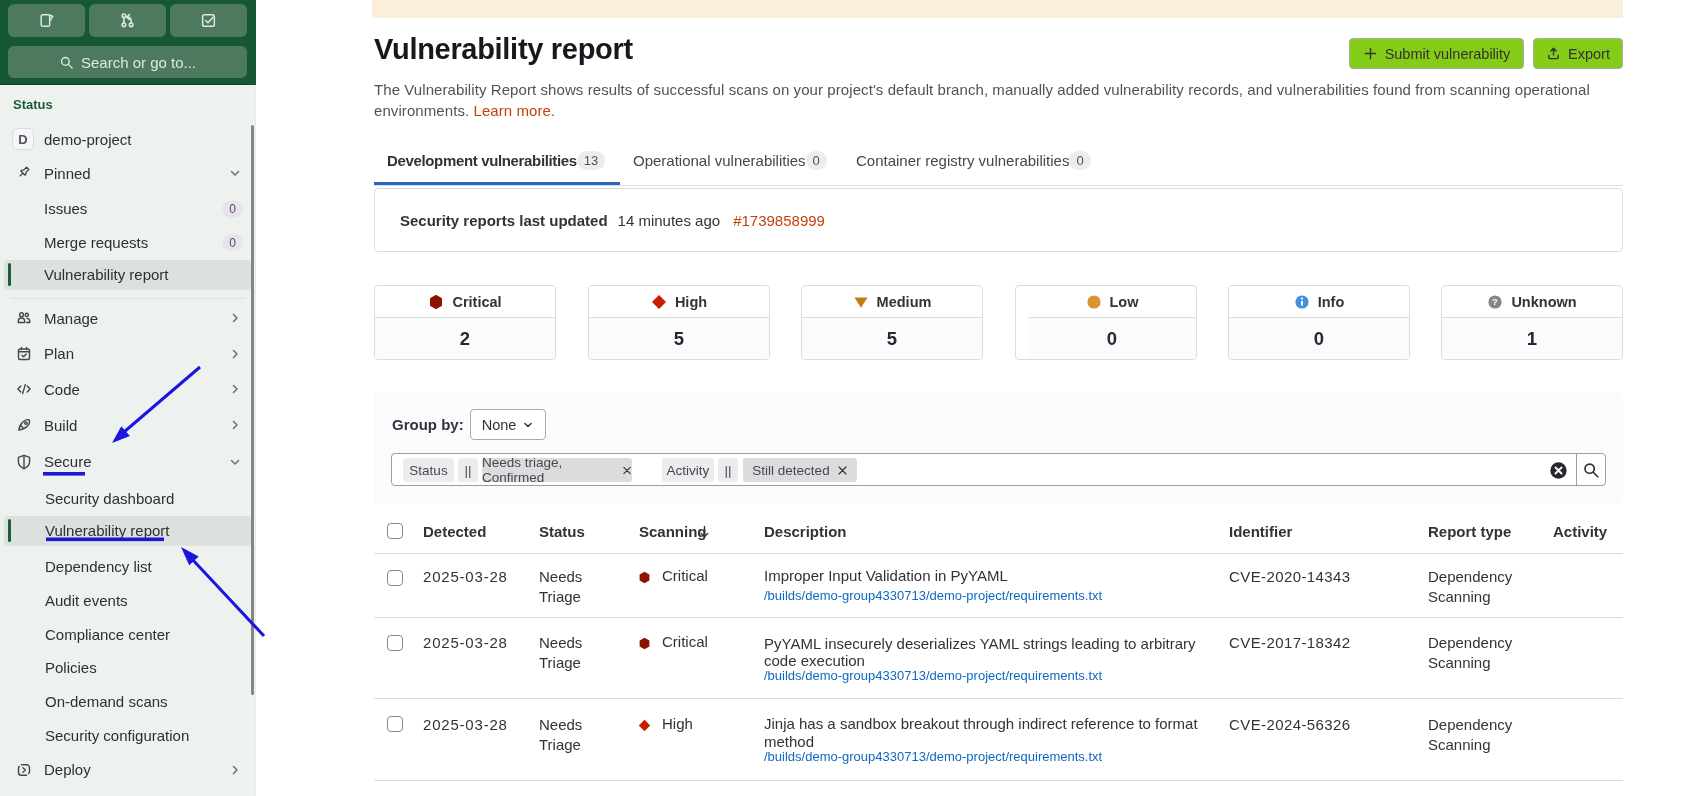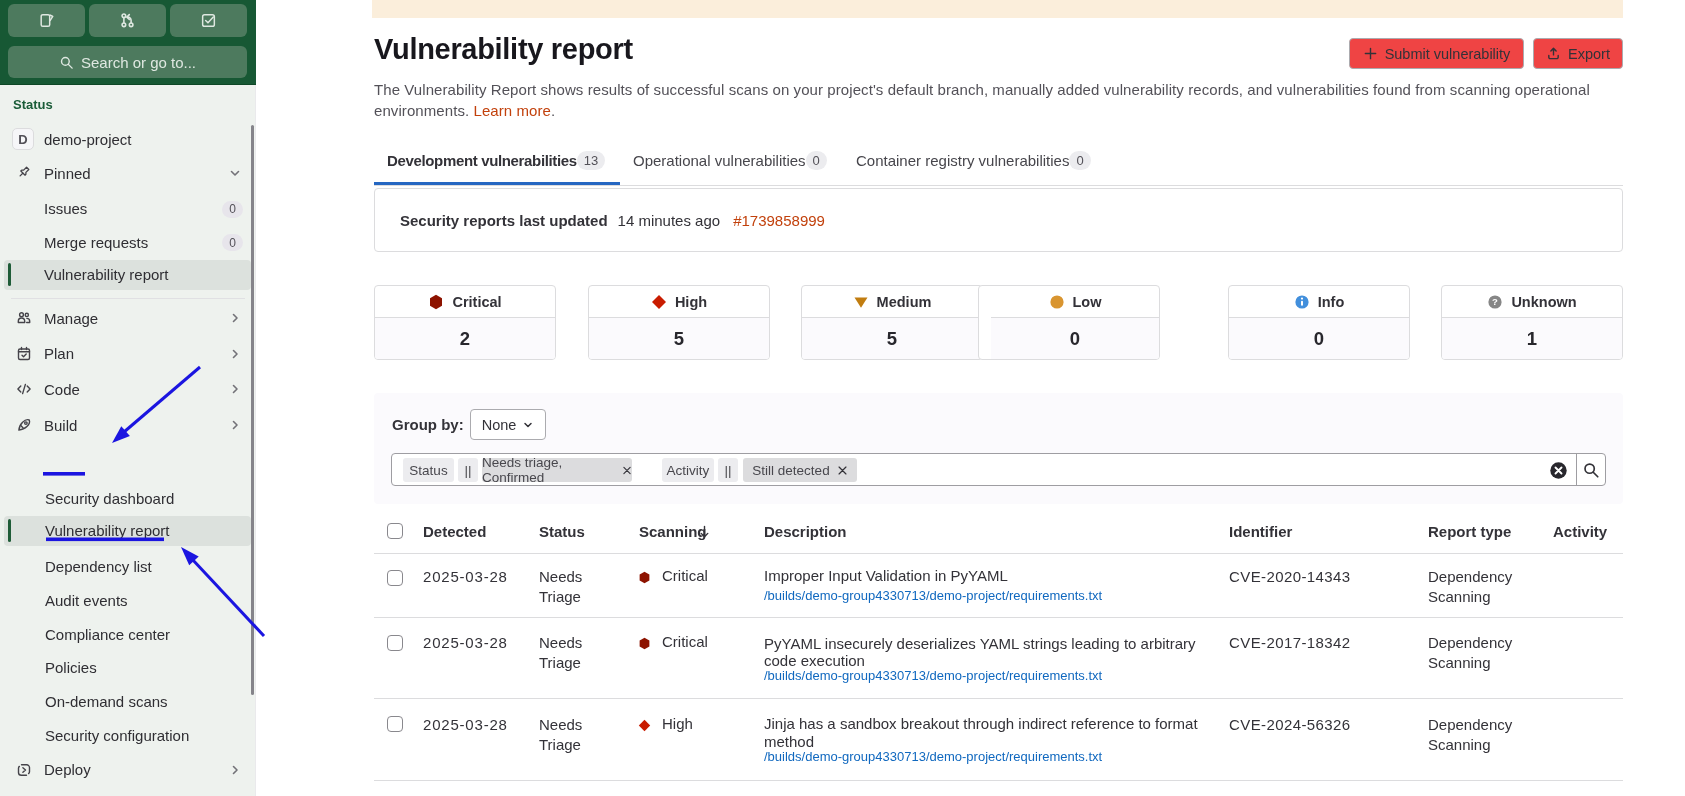--- a/index.html
+++ b/index.html
@@ -17,21 +17,21 @@
 .sbicon { position:absolute; left:16px; top:50%; margin-top:-8px; }
 .sbchev { position:absolute; left:227px; top:50%; margin-top:-8px; }
 .badge0 { position:absolute; left:222px; top:50%; margin-top:-8px; width:21px; height:17px; background:#e7e5eb; border-radius:9px; font-size:12px; color:#535158; display:flex; align-items:center; justify-content:center; }
 .active-row { position:absolute; left:4px; width:247px; height:30px; background:#dce1dd; border-radius:4px; }
 .active-bar { position:absolute; left:8px; width:3px; height:23px; background:#1f5c38; border-radius:2px; }
 #sb-scroll { position:absolute; left:251px; top:125px; width:3px; height:570px; background:#85848a; border-radius:2px; }
 
 
 #banner { position:absolute; left:372px; top:0; width:1251px; height:18px; background:#fbeedb; }
 h1 { position:absolute; left:374px; top:33px; font-size:29px; font-weight:700; color:#18171d; letter-spacing:-0.3px; }
-.btn { position:absolute; top:38px; height:31px; border:1px solid #ababaf; border-radius:4px; background:#ef4444; display:flex; align-items:center; justify-content:center; gap:7px; font-size:14.5px; color:#333238; }
+.btn { position:absolute; top:38px; height:31px; border:1px solid #ababaf; border-radius:4px; background:#84cc16; display:flex; align-items:center; justify-content:center; gap:7px; font-size:14.5px; color:#333238; }
 #desc { position:absolute; left:374px; top:78.5px; width:1230px; font-size:15px; line-height:21.6px; color:#535158; letter-spacing:0.08px; }
 a.lnk { color:#c2410c; text-decoration:none; }
 
 
 #tabs-border { position:absolute; left:374px; top:184.5px; width:1249px; height:1px; background:#dcdcde; }
 #tab-underline { position:absolute; left:374px; top:182px; width:246px; height:2.5px; background:#2567c2; }
 .tab { position:absolute; top:151px; font-size:15px; display:flex; align-items:center; color:#47464c; }
 .pill { background:#ececef; color:#535158; border-radius:10px; height:19px; padding:0 7px; font-size:13px; display:flex; align-items:center; font-weight:400; }
 
 
@@ -116,21 +116,21 @@
     <div class="card-b">5</div>
   </div>
 <div class="card" style="left:801px;">
     <div class="card-h">
 <svg width="16" height="16" viewBox="0 0 16 16">
         <path fill="#c17d10" d="M1.5 3.5h13L8 13.7z"></path>
       </svg>
 Medium</div>
     <div class="card-b">5</div>
   </div>
-<div class="card" style="left:978px;padding-left:12px;">
+<div class="card" style="left:1015px;padding-left:12px;">
     <div class="card-h">
 <svg width="16" height="16" viewBox="0 0 16 16">
         <circle cx="8" cy="8" r="6.6" fill="#d99530"></circle>
       </svg>
 Low</div>
     <div class="card-b">0</div>
   </div>
 <div class="card" style="left:1228px;">
     <div class="card-h">
 <svg width="16" height="16" viewBox="0 0 16 16">
@@ -330,20 +330,30 @@
     <svg class="sbicon" width="16" height="16" viewBox="0 0 16 16" fill="none" stroke="#45444a" stroke-width="1.4" stroke-linecap="round" stroke-linejoin="round">
         <path d="M2.9 13.1c.2-2.7 1.5-5.6 3.7-7.8 2.2-2.2 4.9-3.1 6.6-2.3.8 1.7-.1 4.4-2.3 6.6-2.2 2.2-5.3 3.3-8 3.5z"></path>
         <circle cx="9.9" cy="6.1" r="1.25"></circle>
         <path d="M4.8 8.6l2.6 2.6"></path>
       </svg>
     <span class="sbtext">Build</span>
     <svg class="sbchev" width="16" height="16" viewBox="0 0 16 16" fill="none" stroke="#737278" stroke-width="1.6" stroke-linecap="round" stroke-linejoin="round">
         <path d="M6.5 4.5L10 8l-3.5 3.5"></path>
       </svg>
   </div>
+  <div class="sbrow" style="top:446.5px;">
+    <svg class="sbicon" width="16" height="16" viewBox="0 0 16 16" fill="none" stroke="#45444a" stroke-width="1.4" stroke-linecap="round" stroke-linejoin="round">
+        <path d="M8 1.4l5.6 2v4.4c0 3.3-2.4 5.5-5.6 6.8-3.2-1.3-5.6-3.5-5.6-6.8V3.4z"></path>
+        <path d="M8 1.4v13.2"></path>
+      </svg>
+    <span class="sbtext">Secure</span>
+    <svg class="sbchev" width="16" height="16" viewBox="0 0 16 16" fill="none" stroke="#737278" stroke-width="1.6" stroke-linecap="round" stroke-linejoin="round">
+        <path d="M4.5 6.5L8 10l3.5-3.5"></path>
+      </svg>
+  </div>
   <div class="sbrow" style="top:483px;">
       <span class="sbtext" style="left:45px;">Security dashboard</span>
     </div>
   <div class="active-row" style="top:515.5px;"></div>
   <div class="active-bar" style="top:519px;"></div>
   <div class="sbrow" style="top:515.5px;">
       <span class="sbtext" style="left:45px;">Vulnerability report</span>
     </div>
   <div class="sbrow" style="top:551px;">
       <span class="sbtext" style="left:45px;">Dependency list</span>

